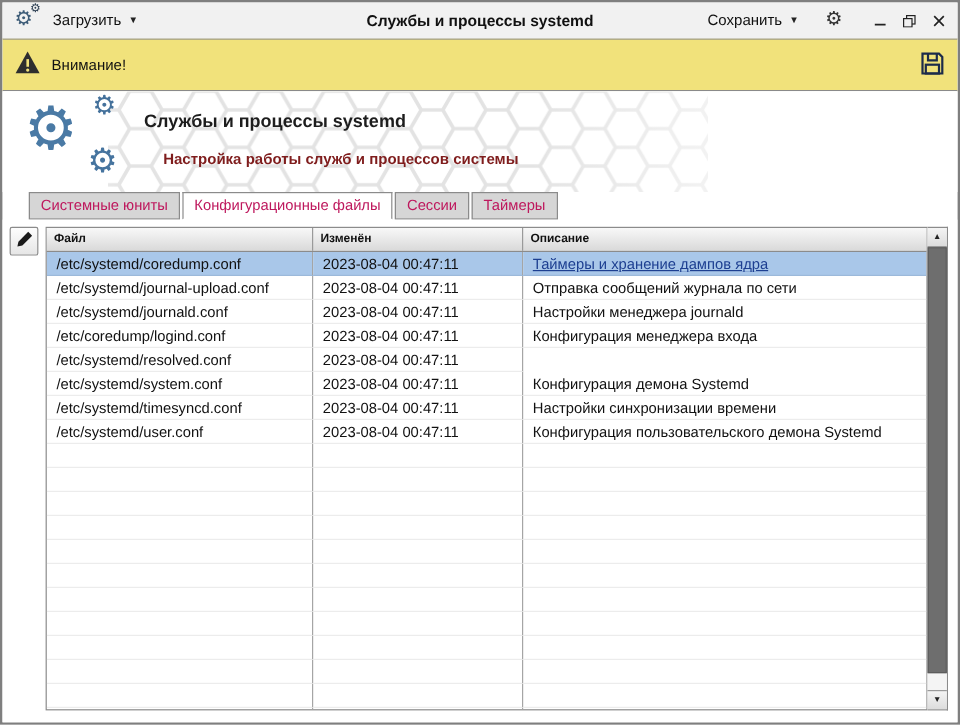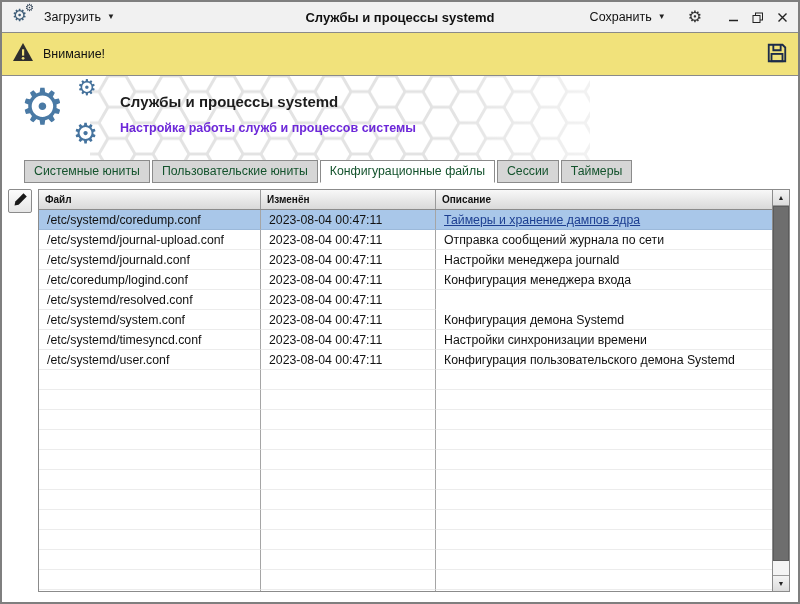--- a/index.html
+++ b/index.html
@@ -34,25 +34,25 @@
   .banner { height:84px; flex:0 0 auto; position:relative; background:#fff; overflow:hidden; }
   .hexbg { position:absolute; left:88px; top:0; width:500px; height:84px; }
   .hexfade { position:absolute; inset:0;
              background:linear-gradient(90deg,#fff 0%,rgba(255,255,255,0) 13%,rgba(255,255,255,0) 55%,#fff 90%); }
   .gears { position:absolute; left:18px; top:2px; width:100px; height:80px; color:#4a7aa5; }
   .gear-big { position:absolute; left:0;  top:4px;  font-size:50px; line-height:1; }
   .gear-sm  { position:absolute; left:57px; top:-1px; font-size:22px; line-height:1; color:#44719b; }
   .gear-med { position:absolute; left:53px; top:42px; font-size:28px; line-height:1; color:#46749f; }
   .banner-text { position:absolute; left:118px; top:17px; }
   .banner-title { font-size:15px; font-weight:bold; color:#1d1d1d; margin:0 0 11px 0; }
-  .banner-sub { font-size:12.5px; font-weight:bold; color:#6d28d9; margin:0; }
+  .banner-sub { font-size:12.5px; font-weight:bold; color:#7f1d1d; margin:16px; }
 
   
   .tabs { height:23px; flex:0 0 auto; display:flex; align-items:flex-end; padding-left:22px; gap:2px; }
-  .tab { font-size:12.3px; color:#14532d; padding:3px 9px 4px 9px; background:#d6d6d6;
+  .tab { font-size:12.3px; color:#be185d; padding:3px 9px 4px 9px; background:#d6d6d6;
          border:1px solid #8b8b8b; white-space:nowrap; cursor:default; }
   .tab.active { background:#ffffff; border-bottom-color:#ffffff; }
 
   
   .main { flex:1; display:flex; padding:6px 8px 10px 6px; min-height:0; background:#fff; }
   .side { width:30px; flex:0 0 auto; }
   .edit-btn { width:24px; height:24px; border:1px solid #8b8b8b; border-radius:2px;
               background:linear-gradient(#fdfdfd,#e6e6e6); display:flex; align-items:center;
               justify-content:center; padding:0; cursor:default; }
 
@@ -168,21 +168,20 @@
       <span class="gear-med">⚙</span>
     </div>
     <div class="banner-text">
       <div class="banner-title">Службы и процессы systemd</div>
       <div class="banner-sub">Настройка работы служб и процессов системы</div>
     </div>
   </div>
 
   <div class="tabs">
     <div class="tab">Системные юниты</div>
-    <div class="tab">Пользовательские юниты</div>
     <div class="tab active">Конфигурационные файлы</div>
     <div class="tab">Сессии</div>
     <div class="tab">Таймеры</div>
   </div>
 
   <div class="main">
     <div class="side">
       <button class="edit-btn">
         <span>
           <svg width="15" height="15" viewBox="0 0 16 16">

